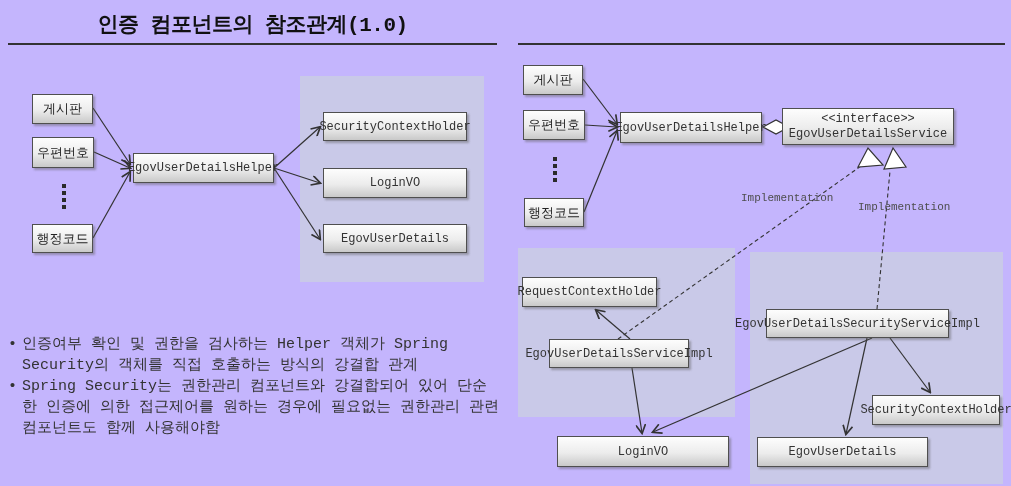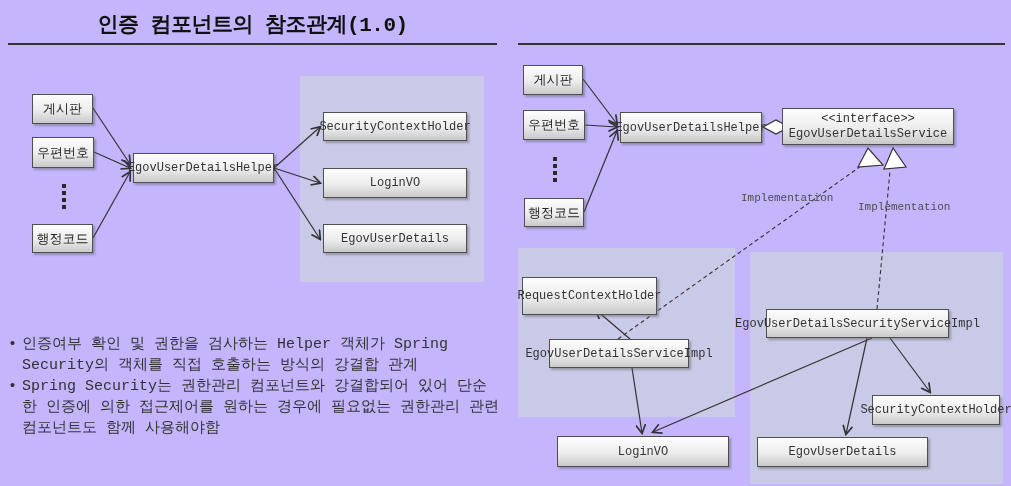--- a/index.html
+++ b/index.html
@@ -120,21 +120,21 @@
   <div class="node" style="left:620px;top:112px;width:142px;height:31px">EgovUserDetailsHelper</div>
 
   <div class="node iface" style="left:782px;top:108px;width:172px;height:37px">
     <span>&lt;&lt;interface&gt;&gt;</span>
     <span>EgovUserDetailsService</span>
   </div>
 
   <div class="impl-label" style="left:741px;top:192px">Implementation</div>
   <div class="impl-label" style="left:858px;top:201px">Implementation</div>
 
-  <div class="node" style="left:522px;top:277px;width:135px;height:38px">RequestContextHolder</div>
+  <div class="node" style="left:522px;top:277px;width:135px;height:30px">RequestContextHolder</div>
   <div class="node" style="left:549px;top:339px;width:140px;height:29px">EgovUserDetailsServiceImpl</div>
 
   <div class="node" style="left:766px;top:309px;width:183px;height:29px">EgovUserDetailsSecurityServiceImpl</div>
   <div class="node" style="left:872px;top:395px;width:128px;height:30px">SecurityContextHolder</div>
   <div class="node" style="left:757px;top:437px;width:171px;height:30px">EgovUserDetails</div>
 
   <div class="node" style="left:557px;top:436px;width:172px;height:31px">LoginVO</div>
 
 </div>
 

